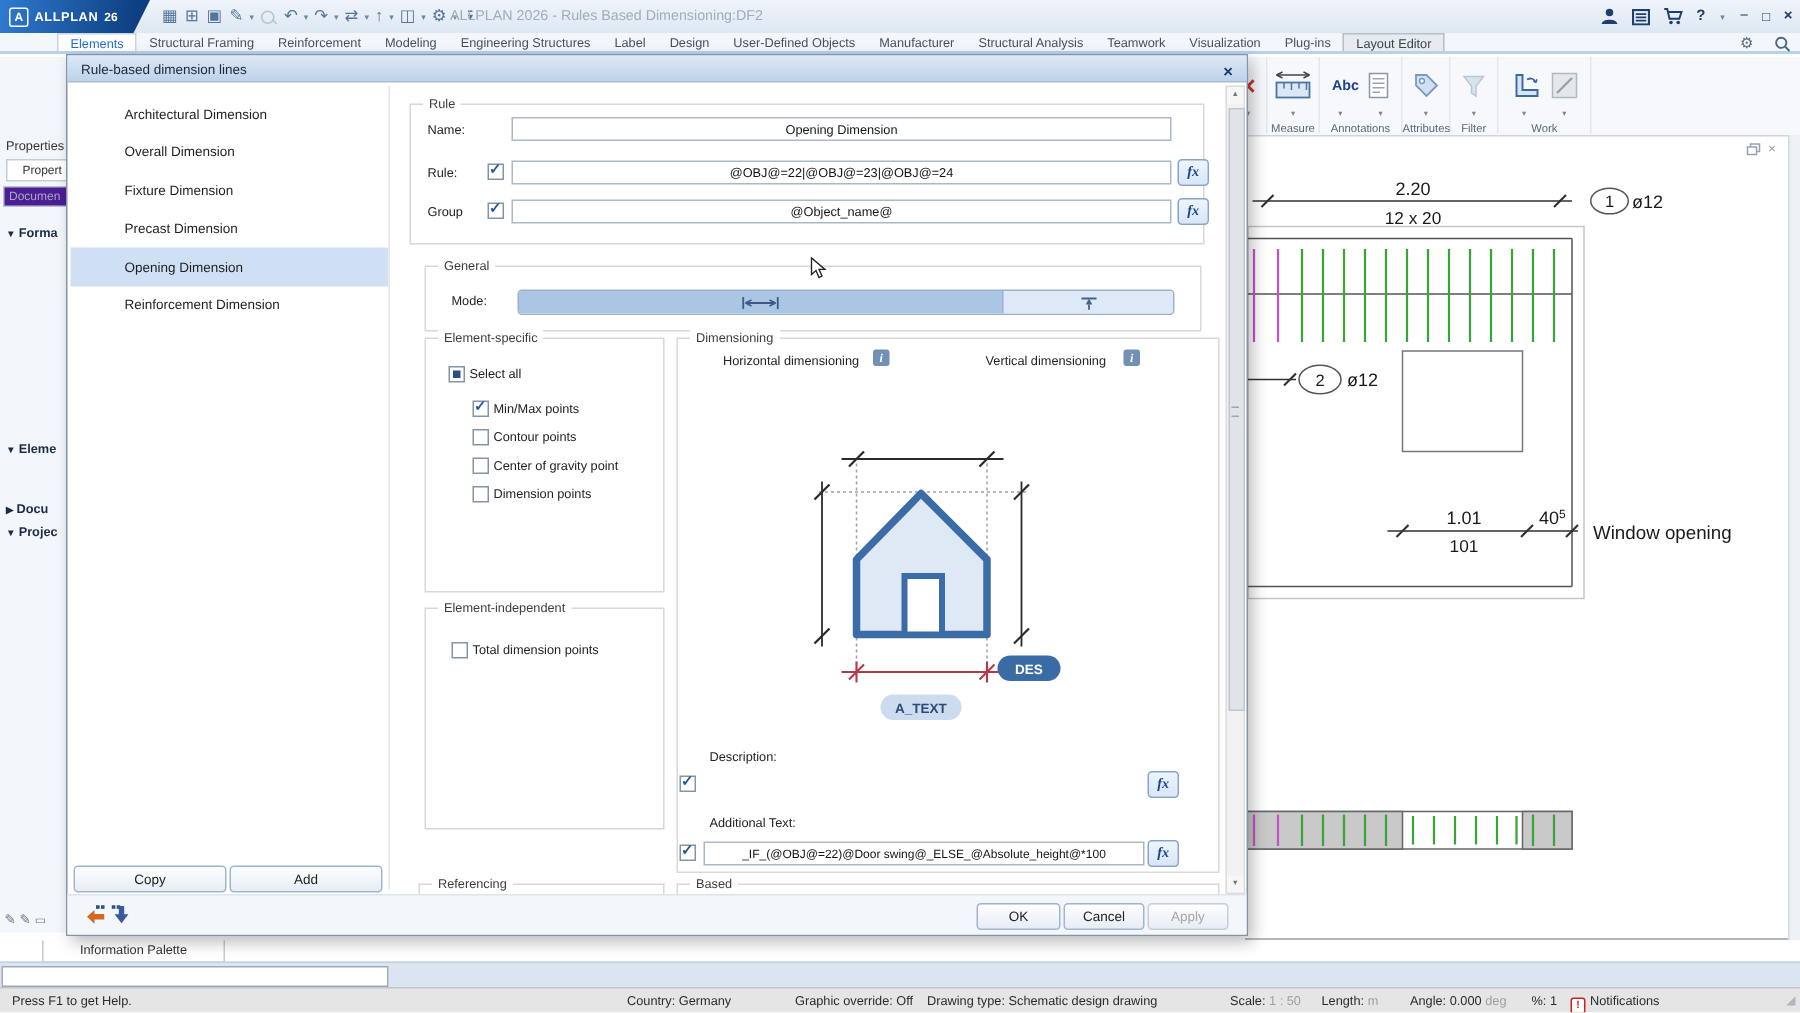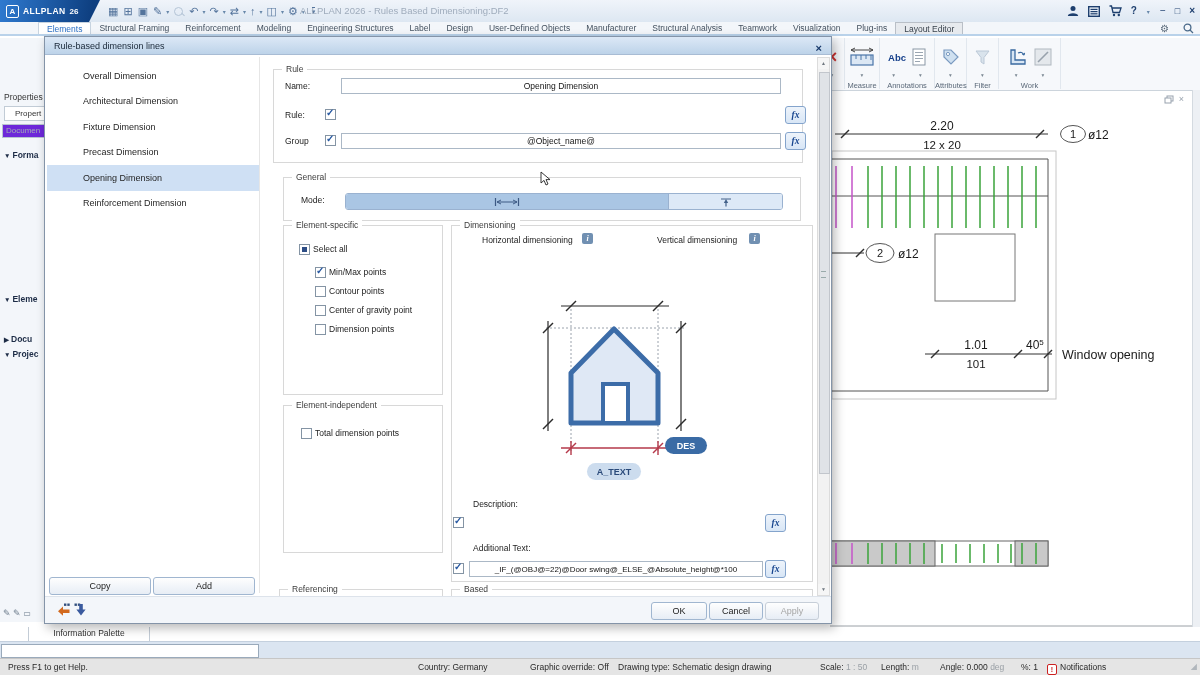--- a/index.html
+++ b/index.html
@@ -51,21 +51,21 @@
   .rg-drops{height:8px;display:flex;justify-content:center;gap:24px;font-size:5.5px;color:#7c8894}
   .rg-label{font-size:7.5px;color:#5a6878;margin-top:1px}
   .abc-txt{font-size:9.5px;font-weight:bold;color:#17418c}
   .red-x{font-size:18px;font-weight:bold;color:#cc3333;line-height:20px}
 
   
   .lpalette{position:absolute;left:0;top:38px;width:44px;height:584px;background:#f3f6fa;
     border-right:1px solid #d0d8e0;overflow:hidden;font-size:8.5px;color:#333}
   .lp-tab{position:absolute;left:4px;top:68px;width:56px;height:13px;background:#fff;
     border:1px solid #c2ccd6;padding-left:10px;line-height:13px;font-size:8px;color:#333}
-  .lp-input{position:absolute;left:2px;top:86px;width:58px;height:12px;background:#6d28d9;
+  .lp-input{position:absolute;left:2px;top:86px;width:58px;height:12px;background:#4c1d95;
     border:1px solid #b8c4d0;color:#a4adb6;font-size:8px;line-height:12px;padding-left:3px}
   .lp-tree{font-weight:bold;color:#1d2c46;font-size:8.5px;position:absolute;left:4px;white-space:nowrap}
   .lp-arrow{font-size:6.5px;margin-right:2px;color:#1d2c46}
 
   
   .canvas{position:absolute;left:830px;top:90px;width:362px;height:537px;background:#fff;border-top:1px solid #ccd4dc}
   .canvas-scroll{position:absolute;left:1192px;top:90px;width:8px;height:537px;background:#edf0f4;border-left:1px solid #d4dae0}
   .pal-ctl{position:absolute;top:3px;display:flex;gap:5px;align-items:center;color:#98a2ae;font-size:9px}
 
   
@@ -433,38 +433,39 @@
     <span class="sb" style="right:3px;color:#b0b6bc;font-size:8px">◢</span>
   </div>
 
   <div class="dialog">
     <div class="dlg-title">
       <span>Rule-based dimension lines</span>
       <span class="dlg-close">×</span>
     </div>
 
     <div class="dlg-list">
+      <div class="dlg-item">Architectural Dimension</div>
       <div class="dlg-item">Overall Dimension</div>
-      <div class="dlg-item">Architectural Dimension</div>
       <div class="dlg-item">Fixture Dimension</div>
       <div class="dlg-item">Precast Dimension</div>
       <div class="dlg-item sel">Opening Dimension</div>
       <div class="dlg-item">Reinforcement Dimension</div>
     </div>
     <div class="dlg-vline"></div>
     <div class="dlg-btn" style="left:4px;top:540px;width:100px">Copy</div>
     <div class="dlg-btn" style="left:108px;top:540px;width:100px">Add</div>
 
     <div class="grp" style="left:228px;top:32px;width:528px;height:92px">
       <span class="grp-label">Rule</span>
     </div>
     <span class="lbl" style="left:240px;top:44px">Name:</span>
     <div class="field" style="left:296px;top:41px;width:438px">Opening Dimension</div>
     <span class="lbl" style="left:240px;top:73px">Rule:</span>
     <span class="cb checked" style="left:280px;top:72px"></span>
+    <div class="field" style="left:296px;top:70px;width:438px">@OBJ@=22|@OBJ@=23|@OBJ@=24</div>
     <div class="fx" style="left:740px;top:69px">fx</div>
     <span class="lbl" style="left:240px;top:99px">Group</span>
     <span class="cb checked" style="left:280px;top:98px"></span>
     <div class="field" style="left:296px;top:96px;width:438px">@Object_name@</div>
     <div class="fx" style="left:740px;top:95px">fx</div>
 
     <div class="grp" style="left:238px;top:140px;width:516px;height:42px">
       <span class="grp-label">General</span>
     </div>
     <span class="lbl" style="left:256px;top:158px">Mode:</span>

